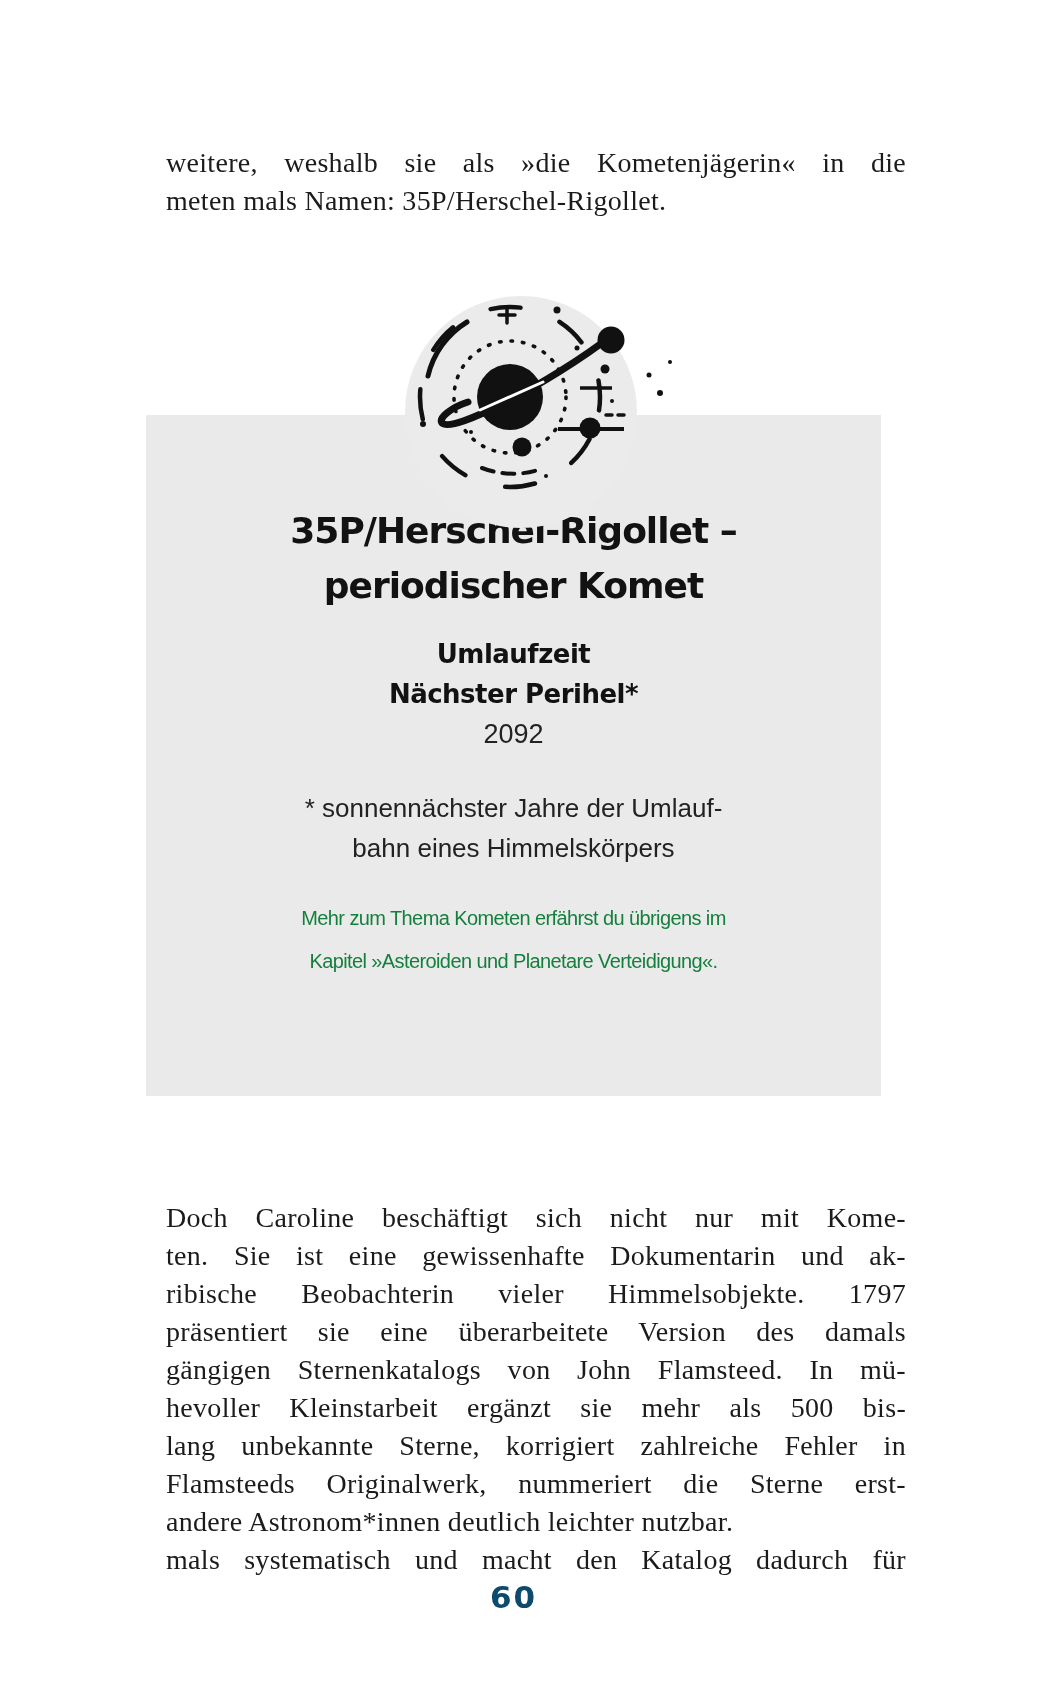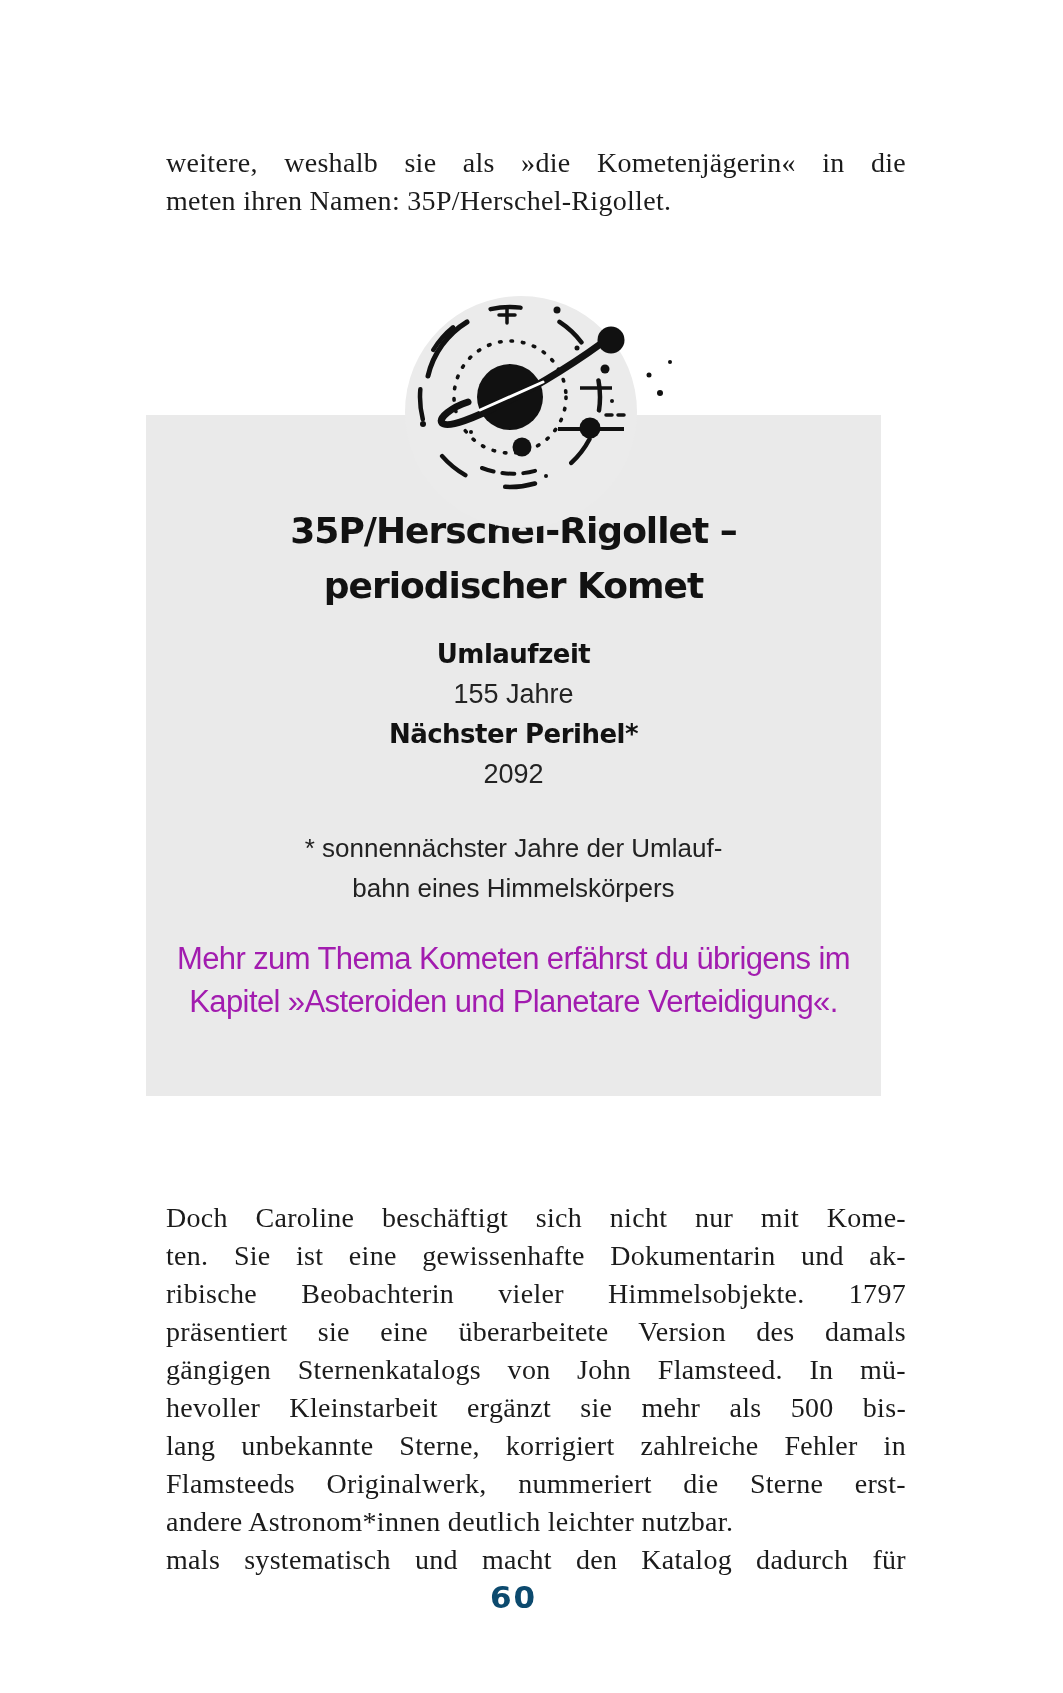--- a/index.html
+++ b/index.html
@@ -13,35 +13,35 @@
   
   .infobox{position:absolute;left:146px;top:415px;width:735px;height:681px;
            background:#eaeaea;z-index:1;display:flex;flex-direction:column;align-items:center;
            font-family:"Liberation Sans",sans-serif;text-align:center;color:#151515;}
   .ib-title{margin-top:88px;font-family:"DejaVu Sans",sans-serif;font-weight:800;
             font-size:36px;line-height:55px;letter-spacing:-1px;color:#121212;}
   .ib-fields{margin-top:21px;line-height:40px;}
   .ib-label{font-family:"DejaVu Sans",sans-serif;font-weight:700;font-size:26px;letter-spacing:-.5px;color:#121212;}
   .ib-value{font-family:"Liberation Sans",sans-serif;font-size:27px;color:#232323;}
   .ib-footnote{margin-top:34px;font-size:26px;line-height:40px;color:#222;}
-  .ib-note{margin-top:29px;font-size:31px;line-height:43px;letter-spacing:-.6px;color:#a21caf;}
+  .ib-note{margin-top:29px;font-size:20px;line-height:43px;letter-spacing:-.6px;color:#15803d;}
   
   .illustration{position:absolute;left:378px;top:276px;width:310px;height:280px;z-index:2;pointer-events:none;}
   
   .folio{position:absolute;left:146px;top:1577px;width:735px;line-height:40px;text-align:center;
          font-family:"DejaVu Sans",sans-serif;font-weight:800;font-size:31px;letter-spacing:2px;color:#0c4a6e;}
 </style>
 </head>
 <body>
 
 <div class="page">
 
   <div class="serif-par" style="top:136px;margin-top:8px;">
     <div class="jline">weitere, weshalb sie als »die Kometenjägerin« in die</div>
-    <div class="jline last">meten ihren Namen: 35P/Herschel-Rigollet.</div>
+    <div class="jline last">meten mals Namen: 35P/Herschel-Rigollet.</div>
   </div>
 
   <svg class="illustration" viewBox="0 0 310 280">
     <circle cx="143" cy="136" r="116" fill="#ebebeb"></circle>
 
     <circle cx="132" cy="121" r="90" fill="none" stroke="#111" stroke-width="4.5" stroke-dasharray="30 42" stroke-linecap="round" transform="rotate(28 132 121)"></circle>
     <path d="M 89 46 A 86 86 0 0 0 50 100" fill="none" stroke="#111" stroke-width="5" stroke-linecap="round"></path>
 
     <circle cx="132" cy="121" r="56" fill="none" stroke="#111" stroke-width="3.6" stroke-dasharray="1.5 10" stroke-linecap="round"></circle>
     <path d="M 104 192 Q 134 203 163 193" fill="none" stroke="#111" stroke-width="4" stroke-dasharray="12 9" stroke-linecap="round"></path>
@@ -75,21 +75,20 @@
     </g>
   </svg>
 
   <div class="infobox">
     <div class="ib-title">
       <div>35P/Herschel-Rigollet –</div>
       <div>periodischer Komet</div>
     </div>
     <div class="ib-fields">
       <div class="ib-label">Umlaufzeit</div>
-      <div class="ib-value">155 Jahre</div>
       <div class="ib-label">Nächster Perihel*</div>
       <div class="ib-value">2092</div>
     </div>
     <div class="ib-footnote">
       <div>* sonnennächster Jahre der Umlauf-</div>
       <div>bahn eines Himmelskörpers</div>
     </div>
     <div class="ib-note">
       <div>Mehr zum Thema Kometen erfährst du übrigens im</div>
       <div>Kapitel »Asteroiden und Planetare Verteidigung«.</div>

